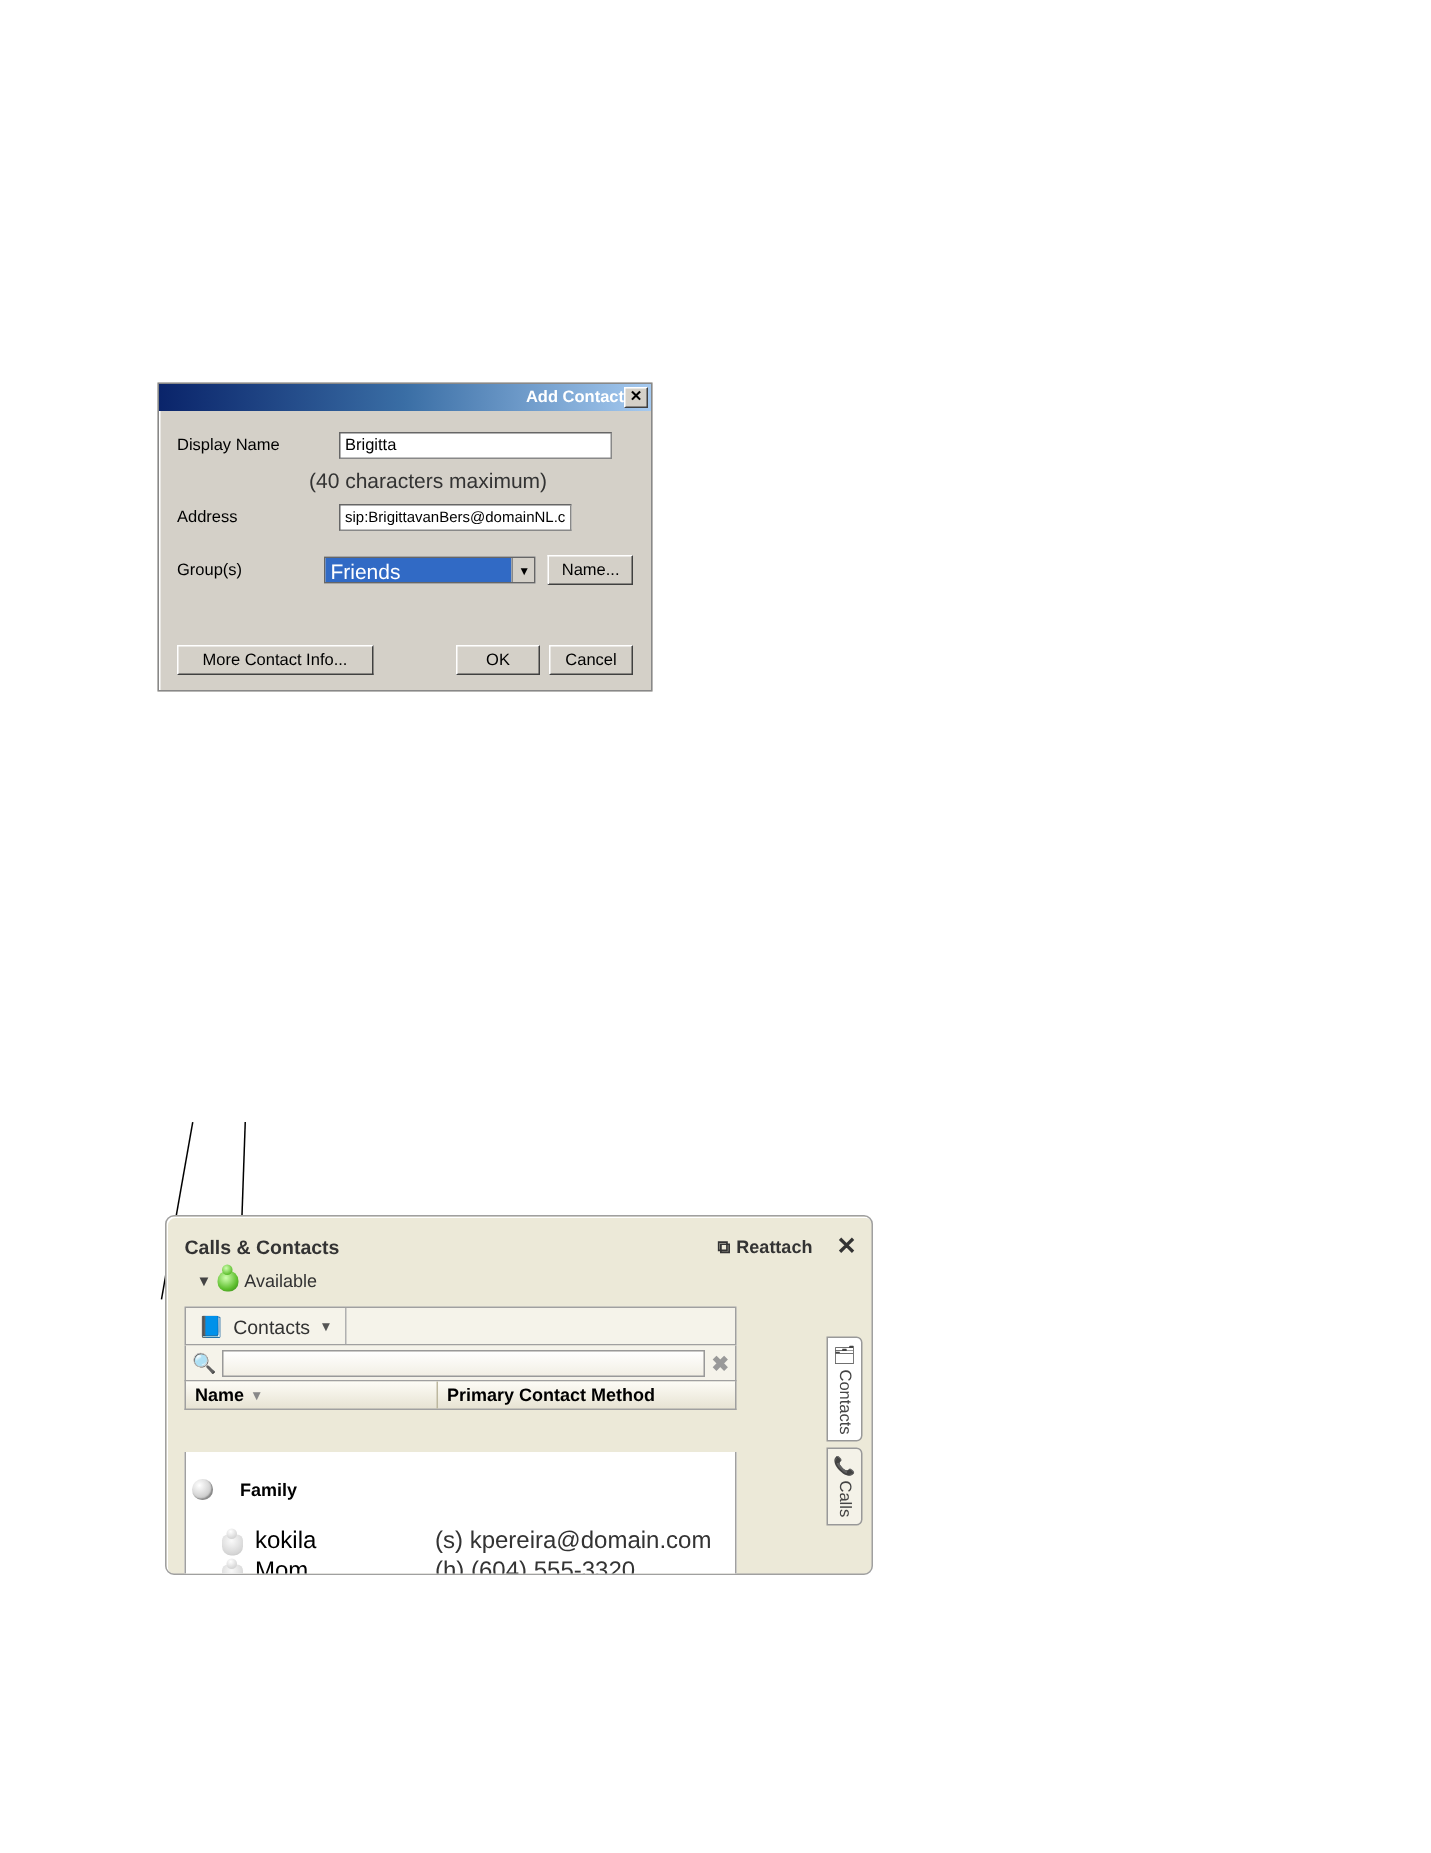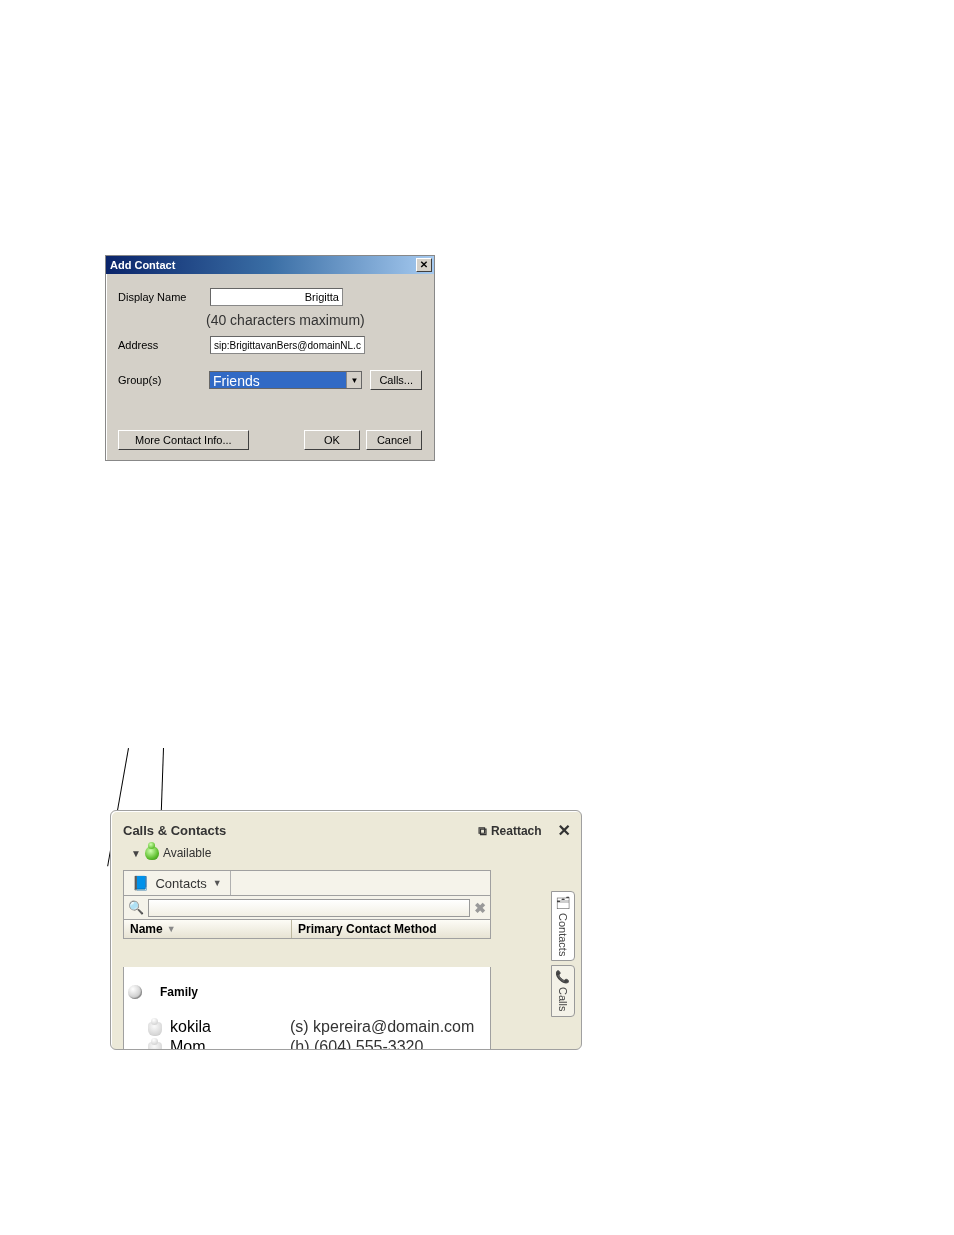--- a/index.html
+++ b/index.html
@@ -24,21 +24,21 @@
     box-shadow: 1px 1px 0 #fff inset;
   }
   .titlebar {
     height: 18px;
     background: linear-gradient(to right, #0a246a 0%, #3a6ea5 50%, #a6caf0 100%);
     color: #fff;
     font-weight: bold;
     font-size: 11px;
     display: flex;
     align-items: center;
-    justify-content: space-between;
+    justify-content: flex-end;
     padding: 0 2px 0 4px;
   }
   .titlebar .close-btn {
     width: 16px;
     height: 14px;
     background: #d4d0c8;
     border: 1px solid #fff;
     border-right-color: #404040;
     border-bottom-color: #404040;
     color: #000;
@@ -50,34 +50,34 @@
   }
   .dialog-body {
     padding: 14px 12px 10px 12px;
   }
   .form-row {
     display: flex;
     align-items: center;
     margin-bottom: 6px;
   }
   .form-row label {
-    width: 92px;
+    width: 108px;
     color: #000;
   }
   .text-input {
     height: 18px;
     border: 1px solid #888;
     border-top-color: #666;
     border-left-color: #666;
     background: #fff;
     padding: 0 3px;
     font-family: Tahoma, Arial, sans-serif;
     font-size: 11px;
   }
-  .input-display { width: 133px; text-align: right; }
+  .input-display { width: 182px; }
   .input-address { width: 155px; font-size: 10px; }
   .hint {
     margin-left: 88px;
     margin-bottom: 8px;
     color: #333;
     font-size: 14px;
   }
   .groups-row { margin-bottom: 0; margin-top: 16px; }
   .dropdown {
     display: flex;
@@ -360,21 +360,21 @@
       <label>Address</label>
       <input type="text" class="text-input input-address" value="sip:BrigittavanBers@domainNL.com" style="">
     </div>
 
     <div class="form-row groups-row">
       <label>Group(s)</label>
       <div class="dropdown">
         <div class="sel">Friends</div>
         <div class="dd-btn">▼</div>
       </div>
-      <button class="win-btn more-btn">Calls...</button>
+      <button class="win-btn more-btn">Name...</button>
     </div>
 
     <div class="dialog-footer">
       <button class="win-btn left-btn">More Contact Info...</button>
       <button class="win-btn btn-ok">OK</button>
       <button class="win-btn btn-cancel">Cancel</button>
     </div>
   </div>
 </div>
 

